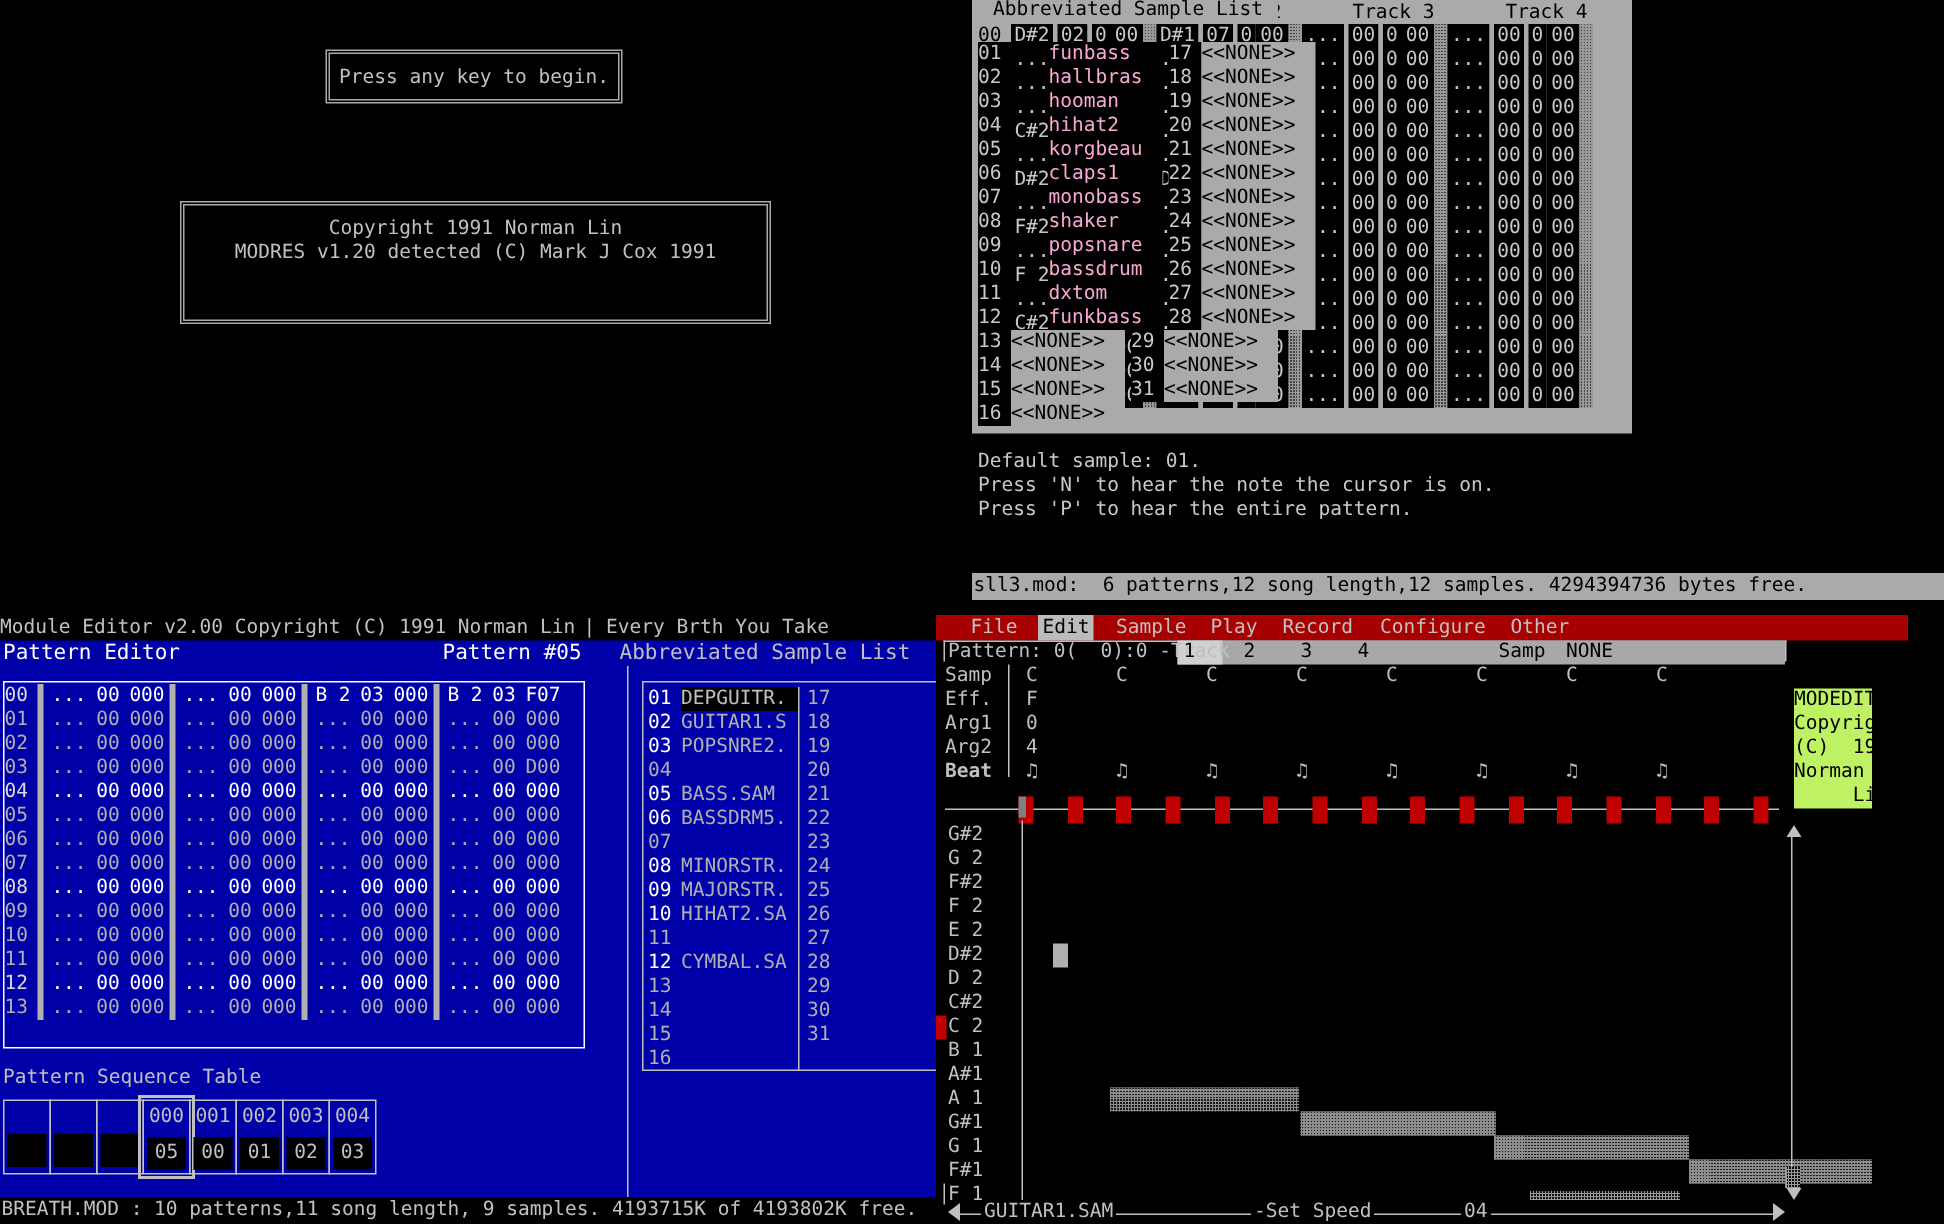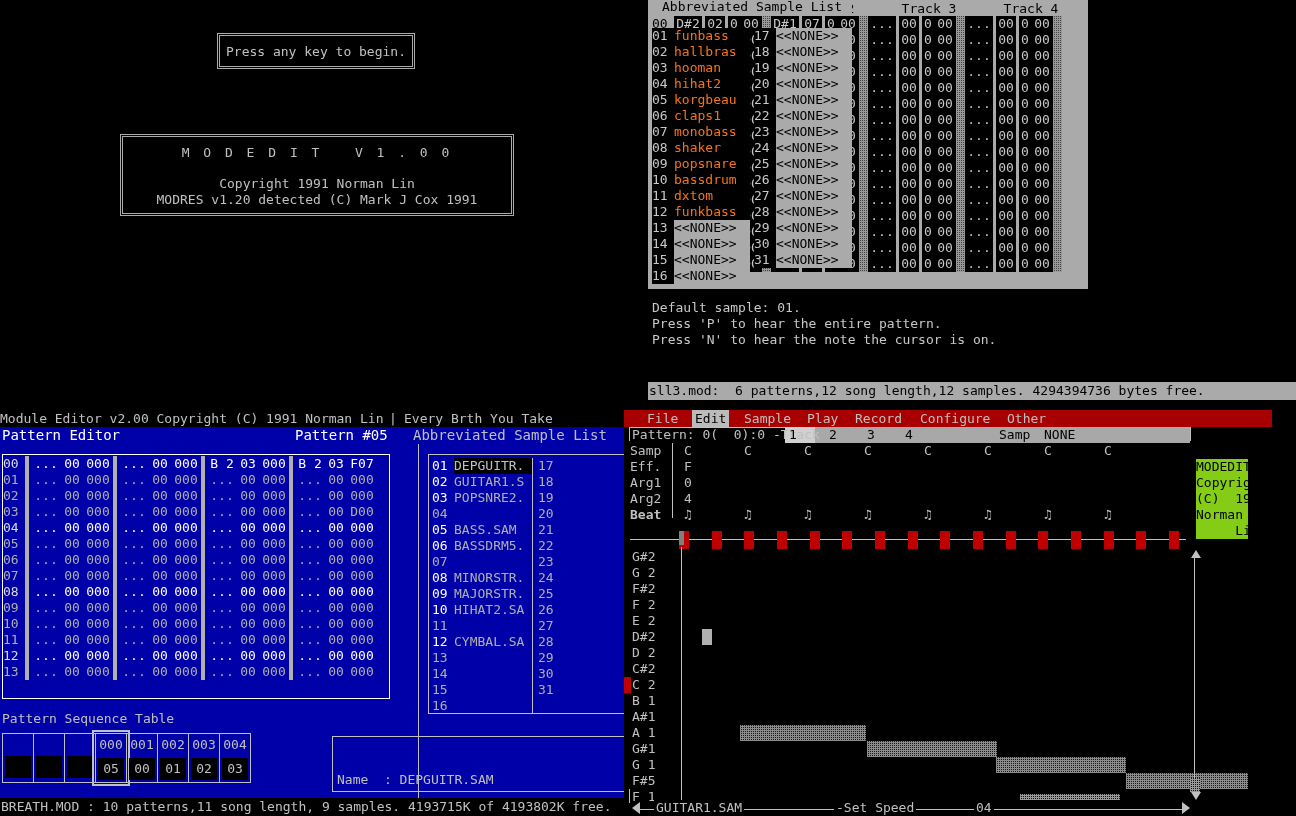--- a/index.html
+++ b/index.html
@@ -55,21 +55,21 @@
      background-image:
        repeating-linear-gradient(0deg,#999 0 1px,transparent 1px 2px),
        repeating-linear-gradient(90deg,#999 0 1px,transparent 1px 2px);
      background-color:#444; }
   #q-tr .slhdr { position:absolute; left:4px; top:0px; width:200px; height:14px;
      background:#aaa; color:#000; font-size:13px; line-height:14px; text-align:center; white-space:pre;}
   #q-tr .sllist { position:absolute; left:4px; top:28px; }
   #q-tr .slrow { display:flex; height:16px; }
   #q-tr .slnum { width:22px; color:#c8c8c8; font-size:13px; line-height:16px; background:#000;}
   #q-tr .slname { width:76px; font-size:13px; line-height:16px; white-space:pre; }
-  #q-tr .slname.filled { color:#f97316; background:#000; }
+  #q-tr .slname.filled { color:#f9a8d4; background:#000;margin-left:25px; }
   #q-tr .slname.none   { color:#000; background:#aaa; }
   #q-tr .slgap { width:4px; }
   #q-tr .msg { position:absolute; left:4px; top:300px; color:#c8c8c8; font-size:13px; line-height:16px; white-space:pre;}
 
   
   #q-bl .titlebar { position:absolute; left:0; top:0; width:640px; height:17px;
       background:#000; color:#c0c0c0; font-size:13px; line-height:17px; white-space:pre; }
   #q-bl .tb-left  { position:absolute; left:0px; top:0; }
   #q-bl .tb-div   { position:absolute; left:389px; top:0; }
   #q-bl .tb-right { position:absolute; left:404px; top:0; }
@@ -142,36 +142,35 @@
   #q-br .sbh { position:absolute; left:6px; top:392px; width:562px; height:14px; }
   #q-br .sbh .trk { position:absolute; left:10px; top:7px; width:542px; height:1px; background:#c0c0c0;}
   #q-br .sbh .lt { position:absolute; left:2px; top:0px; border-top:6px solid transparent;border-bottom:6px solid transparent;border-right:8px solid #c0c0c0;width:0;height:0;}
   #q-br .sbh .rt { position:absolute; right:2px; top:0px; border-top:6px solid transparent;border-bottom:6px solid transparent;border-left:8px solid #c0c0c0;width:0;height:0;}
   #q-br .sbh .thumb { position:absolute; left:390px; top:-8px; width:100px; height:6px;
       background-image:
         repeating-linear-gradient(0deg,#9a9a9a 0 1px,transparent 1px 2px),
         repeating-linear-gradient(90deg,#9a9a9a 0 1px,transparent 1px 2px);
       background-color:#111;}
   #q-br .sbtxt { position:absolute; top:390px; font-size:13px; line-height:16px; white-space:pre; color:#c0c0c0; background:#000; padding:0 2px;}
-  #q-br .logo { position:absolute; left:572px; top:49px; width:52px; height:80px; background:#84cc16;
+  #q-br .logo { position:absolute; left:572px; top:49px; width:52px; height:80px; background:#bef264;
       color:#000; font-size:13px; line-height:16px; white-space:pre; }
   #q-br .frameT { position:absolute; left:5px; top:17px; width:562px; height:1px; background:#c0c0c0;}
   #q-br .frameL { position:absolute; left:5px; top:17px; width:1px; height:14px; background:#c0c0c0;}
   #q-br .frameR { position:absolute; left:566px; top:17px; width:1px; height:14px; background:#c0c0c0;}
   #q-br .frameBL{ position:absolute; left:5px; top:379px; width:1px; height:14px; background:#c0c0c0;}
 </style>
 </head>
 <body>
 
 <div class="screen" id="q-tl">
   <div class="boxA">
     <span>Press any key to begin.</span>
   </div>
   <div class="boxB">
-    <div class="ttl">M O D E D I T   V 1 . 0 0</div>
     <div class="l">Copyright 1991 Norman Lin</div>
     <div class="l">MODRES v1.20 detected (C) Mark J Cox 1991</div>
   </div>
 </div>
 
 <div class="screen" id="q-tr">
   <div class="panel" id="tr-pat">
     <div id="tr-track-headers">
         <div class="trackhdr" style="left: 26px; width: 102px;">Track 1</div>
         <div class="trackhdr" style="left: 128px; width: 102px;">Track 2</div>
@@ -913,21 +912,21 @@
           <div class="slnum">31</div>
           <div class="slname none">&lt;&lt;NONE&gt;&gt;</div>
         </div>
         <div class="slrow">
           <div class="slnum">16</div>
           <div class="slname none">&lt;&lt;NONE&gt;&gt;</div>
           <div class="slgap"></div>
         </div>
       </div>
   </div>
-  <div class="msg" id="tr-msgs"><div>Default sample: 01.</div><div>Press 'P' to hear the entire pattern.</div><div>Press 'N' to hear the note the cursor is on.</div></div>
+  <div class="msg" id="tr-msgs"><div>Default sample: 01.</div><div>Press 'N' to hear the note the cursor is on.</div><div>Press 'P' to hear the entire pattern.</div></div>
   <div class="statusbar">sll3.mod:  6 patterns,12 song length,12 samples. 4294394736 bytes free.</div>
 </div>
 
 <div class="screen" id="q-bl">
   <div class="titlebar">
     <span class="tb-left">Module Editor v2.00 Copyright (C) 1991 Norman Lin</span>
     <span class="tb-div">|</span>
     <span class="tb-right">Every Brth You Take</span>
   </div>
   <div class="subhdr" id="bl-pe">Pattern Editor</div>
@@ -1350,25 +1349,20 @@
       <div class="pscell">
         <div class="psup">003</div>
         <div class="pslo"><span class="blk">02</span></div>
       </div>
       <div class="pscell">
         <div class="psup">004</div>
         <div class="pslo"><span class="blk">03</span></div>
       </div>
     </div>
 
-  <div class="sinfo">
-    <div>Name  : DEPGUITR.SAM</div>
-    
-    
-  </div>
 
   <div class="statusbar" style="background:#000;color:#c0c0c0;">BREATH.MOD : 10 patterns,11 song length, 9 samples. 4193715K of 4193802K free.</div>
 </div>
 
 <div class="screen" id="q-br">
   <div class="menubar" id="br-menu">
       <div class="mi" style="left: 20px; color: rgb(192, 192, 192);">File</div>
       <div class="mi act" style="left: 68px;">Edit</div>
       <div class="mi" style="left: 117px; color: rgb(192, 192, 192);">Sample</div>
       <div class="mi" style="left: 180px; color: rgb(192, 192, 192);">Play</div>
@@ -1453,21 +1447,21 @@
       <div class="notelbl" style="top: 219px;">D#2</div>
       <div class="notelbl" style="top: 235px;">D 2</div>
       <div class="notelbl" style="top: 251px;">C#2</div>
       <div class="notelbl" style="top: 267px;">C 2</div>
       <div class="curnote" style="top: 267px;"></div>
       <div class="notelbl" style="top: 283px;">B 1</div>
       <div class="notelbl" style="top: 299px;">A#1</div>
       <div class="notelbl" style="top: 315px;">A 1</div>
       <div class="notelbl" style="top: 331px;">G#1</div>
       <div class="notelbl" style="top: 347px;">G 1</div>
-      <div class="notelbl" style="top: 363px;">F#5</div>
+      <div class="notelbl" style="top: 363px;">F#1</div>
       <div class="notelbl" style="top: 379px; text-align: center;">F 1</div>
     </div>
   <div id="br-blocks">
       <div class="nblock solid" style="left: 78px; top: 219px; width: 10px;"></div>
       <div class="nblock" style="left: 116px; top: 315px; width: 126px;"></div>
       <div class="nblock" style="left: 243px; top: 331px; width: 130px;"></div>
       <div class="nblock" style="left: 372px; top: 347px; width: 130px;"></div>
       <div class="nblock" style="left: 502px; top: 363px; width: 122px;"></div>
     </div>
 

